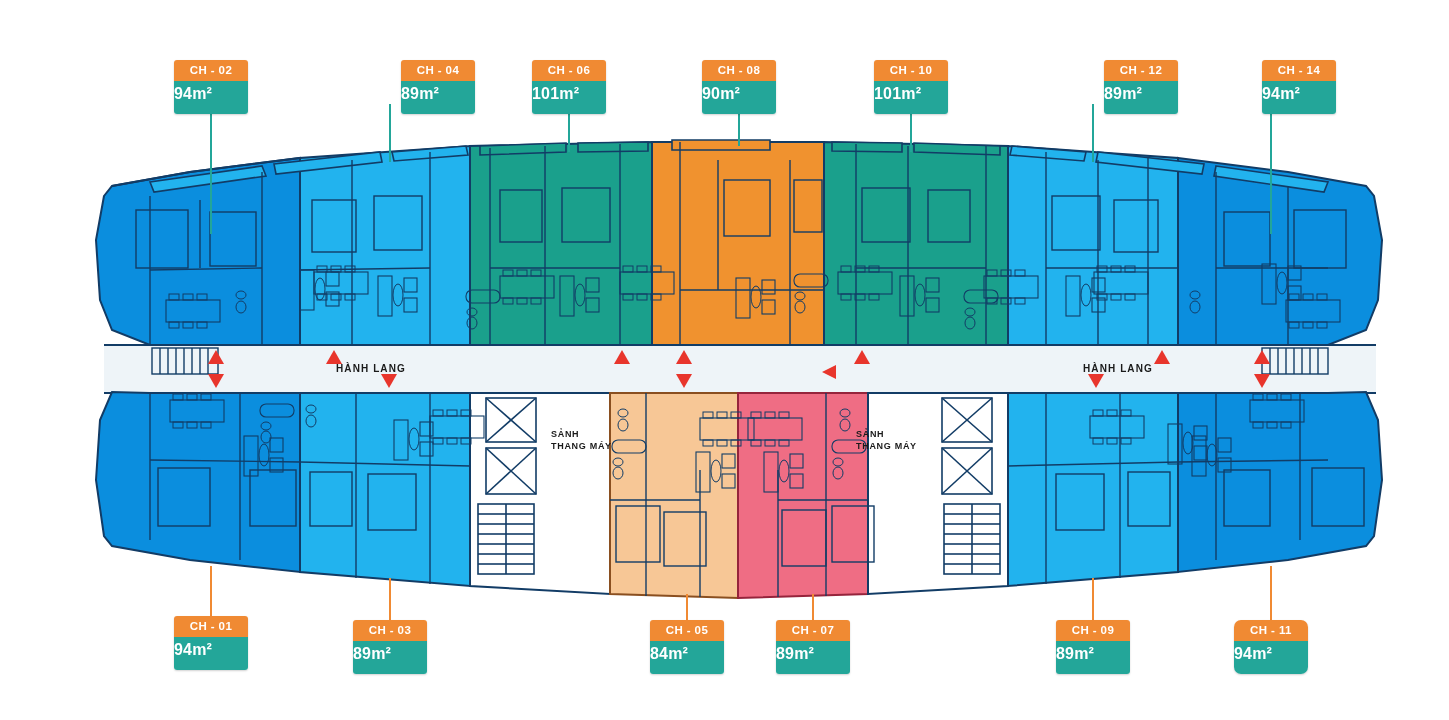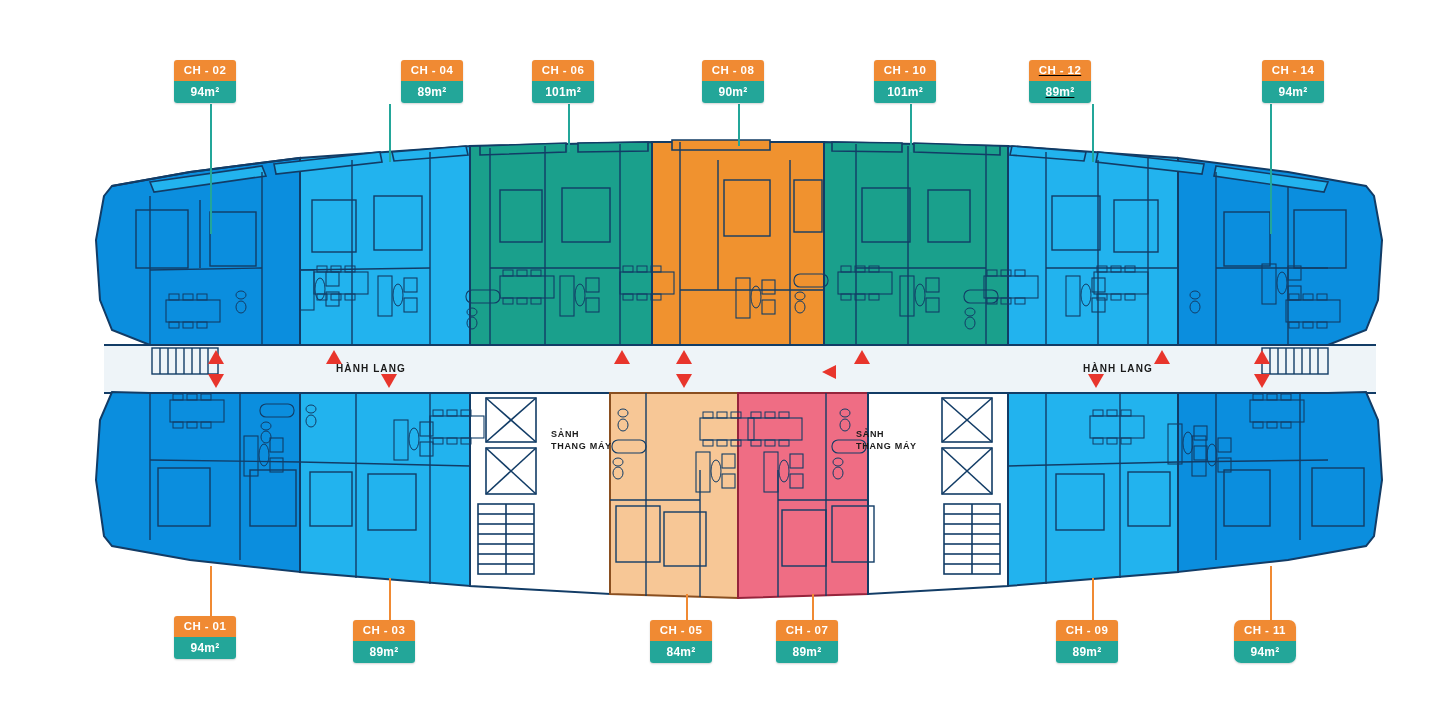--- a/index.html
+++ b/index.html
@@ -12,44 +12,43 @@
   }
   #stage {
     position: relative;
     width: 1449px;
     height: 720px;
     background: #ffffff;
   }
   
   .callout {
     position: absolute;
-    width: 62px;
+    width: 74px;
     border-radius: 3px;
     overflow: hidden;
     box-shadow: 0 1px 2px rgba(0,0,0,.18);
     z-index: 40;
   }
   .callout .code {
     background: #f08a33;
     color: #ffffff;
     font-size: 11.5px;
     font-weight: bold;
     letter-spacing: .4px;
     text-align: center;
     padding: 5px 0 4px 0;
     line-height: 1;
   }
   .callout .area {
     background: #23a699;
     color: #ffffff;
-    font-size: 12px;
+    font-size: 16px;
     font-weight: bold;
     letter-spacing: .2px;
-    text-align: center;
-    padding: 5px 0 5px 0;
+    padding: 5px 0 12px 0;
     line-height: 1;
   }
   .leader {
     position: absolute;
     width: 2px;
     z-index: 30;
   }
   
   #building { position: absolute; left: 0; top: 0; width: 1449px; height: 720px; z-index: 10; }
   .corridor-label {
@@ -440,21 +439,21 @@
       <div class="callout" style="left: 702px; top: 60px;">
         <div class="code">CH - 08</div>
         <div class="area">90m²</div>
       </div>
       <div class="leader" style="left: 910px; top: 104px; height: 48px; background: rgb(35, 166, 153);"></div>
       <div class="callout" style="left: 874px; top: 60px;">
         <div class="code">CH - 10</div>
         <div class="area">101m²</div>
       </div>
       <div class="leader" style="left: 1092px; top: 104px; height: 58px; background: rgb(35, 166, 153);"></div>
-      <div class="callout" style="left: 1029px; top: 60px; text-decoration: underline;">
+      <div class="callout" style="left: 1104px; top: 60px;">
         <div class="code">CH - 12</div>
         <div class="area">89m²</div>
       </div>
       <div class="leader" style="left: 1270px; top: 104px; height: 130px; background: rgb(35, 166, 153);"></div>
       <div class="callout" style="left: 1234px; top: 60px; margin-left: 28px;">
         <div class="code">CH - 14</div>
         <div class="area">94m²</div>
       </div>
       <div class="leader" style="left: 210px; top: 566px; height: 54px; background: rgb(240, 138, 51);"></div>
       <div class="callout" style="left: 174px; top: 616px;">

